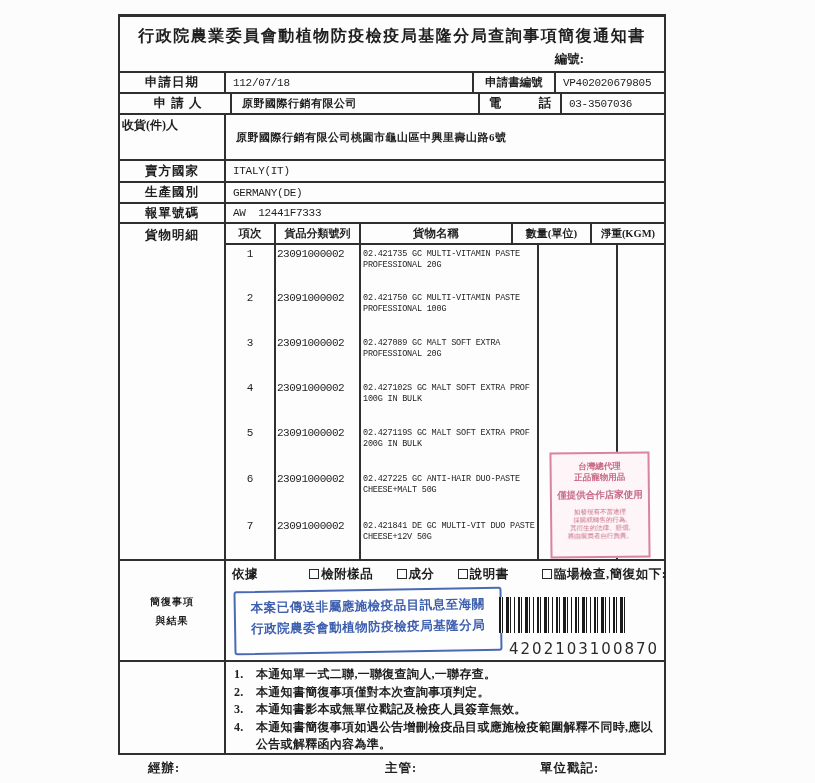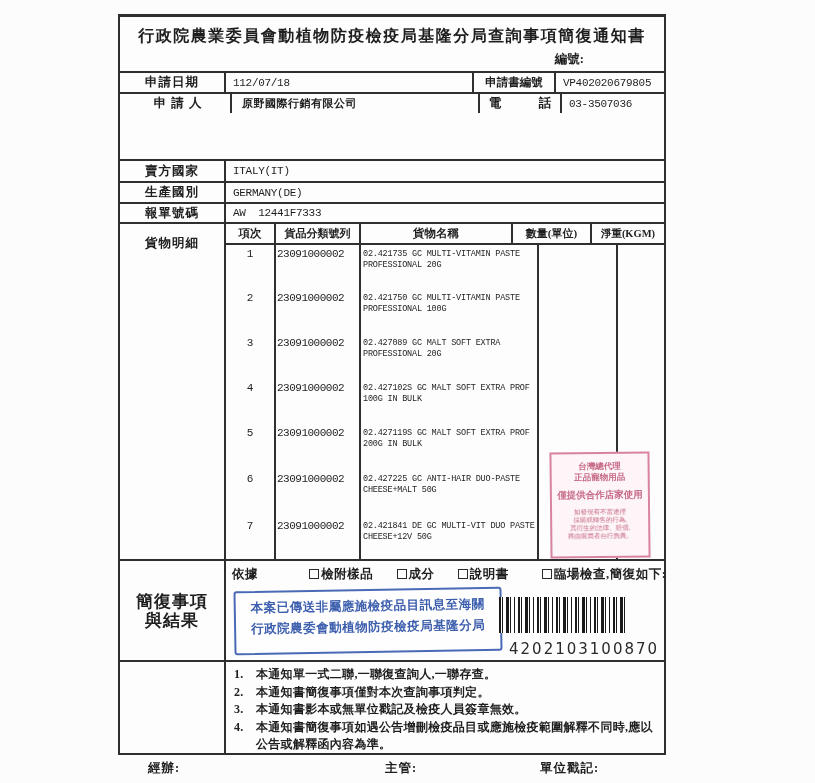--- a/index.html
+++ b/index.html
@@ -63,38 +63,42 @@
       <div class="cell val" style="flex:1;">VP402020679805</div>
     </div>
 
     <div class="row" style="top:75px;height:21px;">
       <div class="cell lbl" style="width:104px;margin-left:6px;">申 請 人</div>
       <div class="cell cn-val" style="width:248px;">原野國際行銷有限公司</div>
       <div class="cell lbl" style="width:82px;letter-spacing:0;">電　　　話</div>
       <div class="cell val" style="flex:1;">03-3507036</div>
     </div>
 
+    <div class="row" style="top:96px;height:46px;">
+      <div class="cell lbl" style="width:104px;align-items:flex-start;justify-content:flex-start;padding:2px 0 0 2px;font-size:12px;letter-spacing:0;">收貨(件)人</div>
+      <div class="cell cn-val" style="flex:1;font-size:11px;">原野國際行銷有限公司桃園市龜山區中興里壽山路6號</div>
+    </div>
 
     <div class="row" style="top:164px;height:21px;">
       <div class="cell lbl" style="width:104px;">生產國別</div>
       <div class="cell val" style="flex:1;">GERMANY(DE)</div>
     </div>
 
     <div class="row" style="top:142px;height:22px;">
       <div class="cell lbl" style="width:104px;">賣方國家</div>
       <div class="cell val" style="flex:1;">ITALY(IT)</div>
     </div>
 
     <div class="row" style="top:185px;height:20px;">
       <div class="cell lbl" style="width:104px;">報單號碼</div>
       <div class="cell val" style="flex:1;white-space:pre;">AW  12441F7333</div>
     </div>
 
     <div class="abs" style="top:205px;left:0;right:0;height:337px;border-top:2px solid #2f2f2f;">
-      <div class="abs" style="left:0;top:0;width:104px;height:100%;text-align:center;padding-top:11px;font-weight:bold;font-size:12.5px;letter-spacing:1px;">貨物明細</div>
+      <div class="abs" style="left:0;top:0;width:104px;height:100%;text-align:center;padding-top:3px;font-weight:bold;font-size:12.5px;letter-spacing:1px;">貨物明細</div>
       <div class="abs" style="left:104px;right:0;top:0;bottom:0;border-left:2px solid #2f2f2f;">
         <div class="g-header">
           <div class="cell" style="width:48px;">項次</div>
           <div class="cell" style="width:85px;font-size:11px;">貨品分類號列</div>
           <div class="cell" style="width:152px;">貨物名稱</div>
           <div class="cell" style="width:79px;font-size:11px;">數量(單位)</div>
           <div class="cell" style="flex:1;font-size:10.5px;">淨重(KGM)</div>
         </div>
         <div class="abs" style="left:0;right:0;top:21px;bottom:0;">
           <div class="g-col-line" style="left:48px;"></div>
@@ -168,21 +172,21 @@
             <div>如發現有不當途徑</div>
             <div>採購或轉售的行為,</div>
             <div>其衍生的法律、賠償,</div>
             <div>將由購買者自行負責。</div>
           </div>
         </div>
       </div>
     </div>
 
     <div class="abs" style="top:542px;left:0;right:0;height:101px;border-top:2px solid #2f2f2f;">
-      <div class="abs" style="left:0;top:0;width:104px;height:100%;display:flex;flex-direction:column;justify-content:center;align-items:center;font-weight:bold;font-size:17px;letter-spacing:1px;line-height:19px;">
+      <div class="abs" style="left:0;top:0;width:104px;height:100%;display:flex;flex-direction:column;justify-content:center;align-items:center;font-weight:bold;font-size:10px;letter-spacing:1px;line-height:19px;">
         <div>簡復事項</div>
         <div>與結果</div>
       </div>
       <div class="abs" style="left:104px;right:0;top:0;bottom:0;border-left:2px solid #2f2f2f;">
         <div class="basis">
           <span>依據</span>
           <span style="display:inline-block;width:44px;"></span>
           <span class="chk"></span><span>檢附樣品</span>
           <span style="display:inline-block;width:16px;"></span>
           <span class="chk"></span><span>成分</span>

